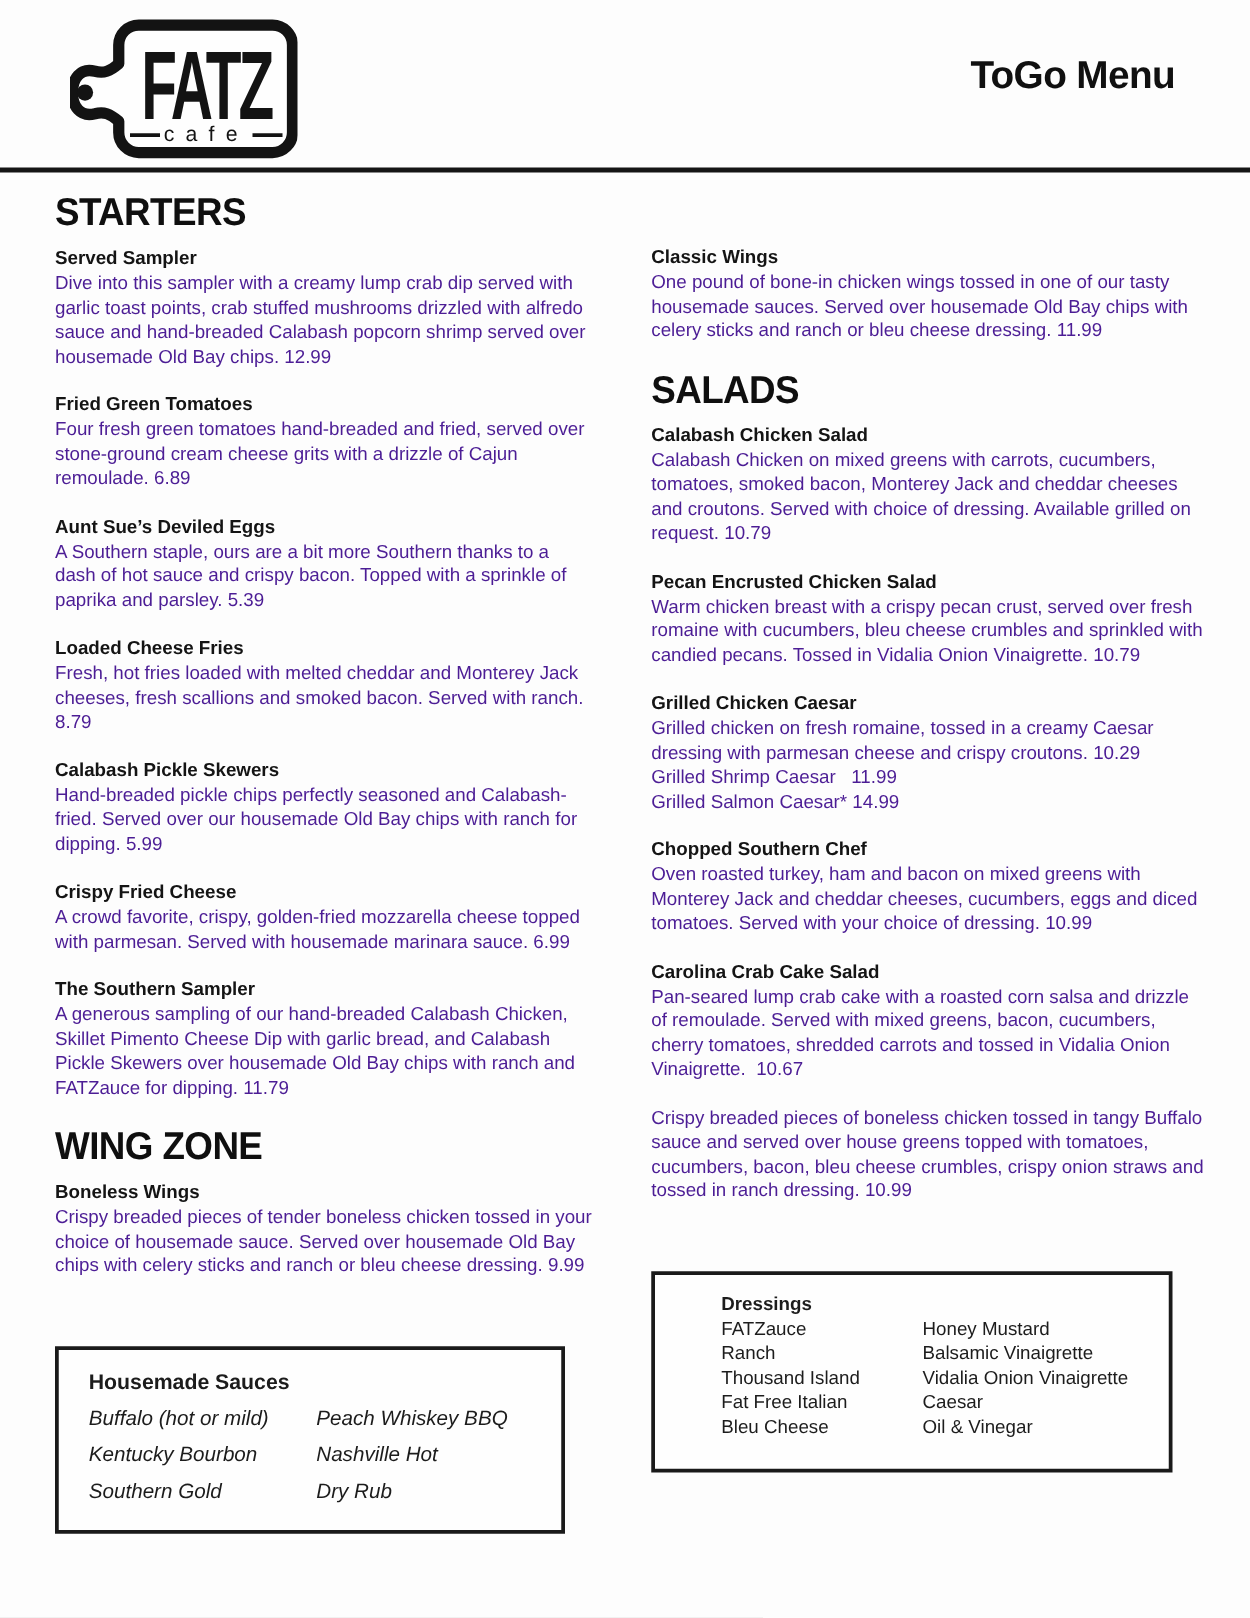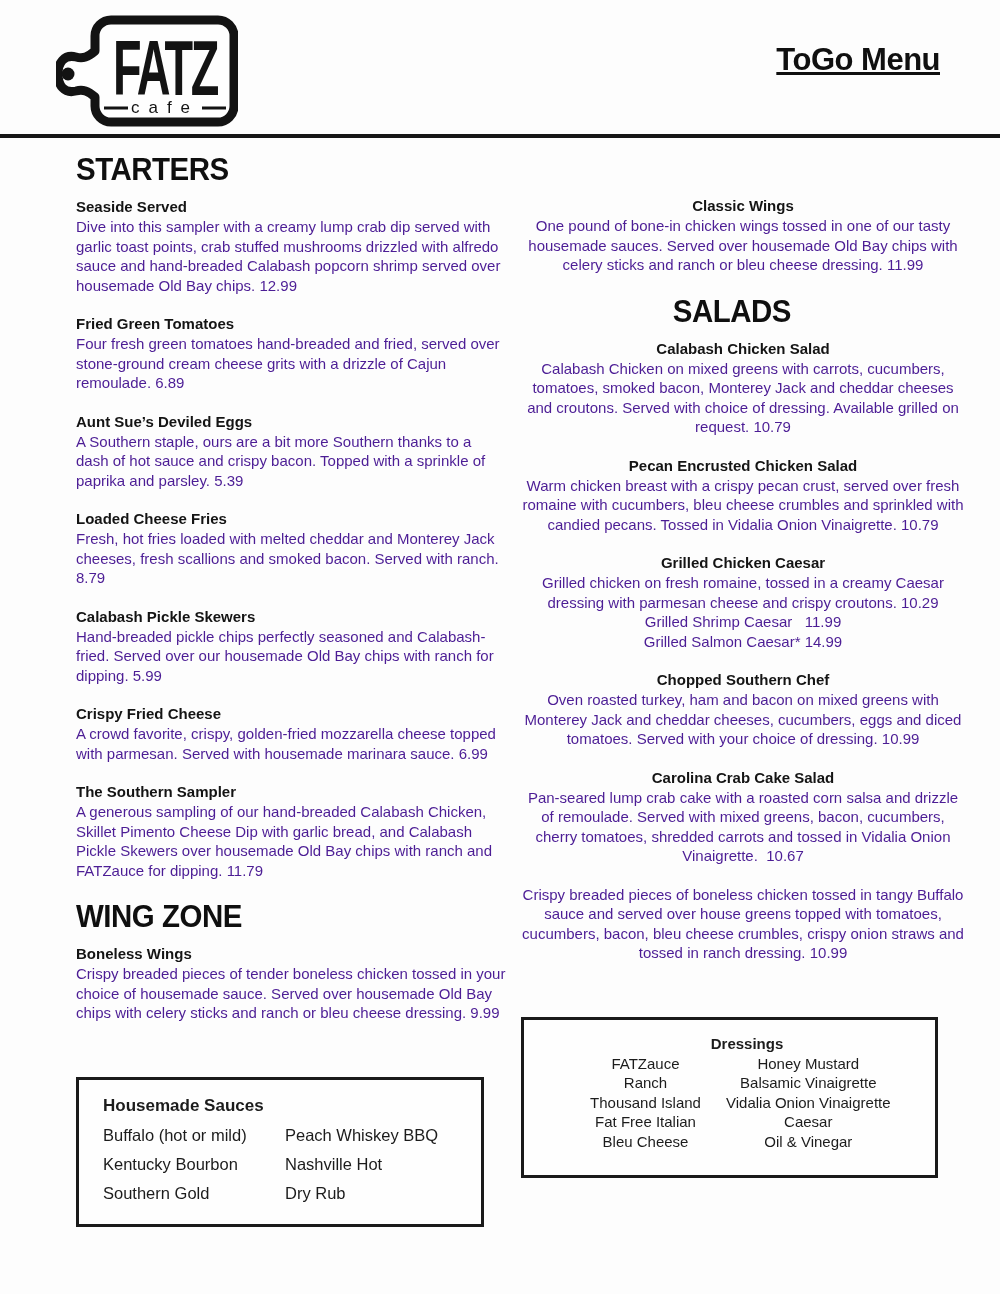--- a/index.html
+++ b/index.html
@@ -16,54 +16,53 @@
   }
   .logo-svg { position: absolute; left: 56px; top: 14px; }
   .page-title {
     position: absolute;
     top: 42px;
     right: 60px;
     font-size: 31px;
     font-weight: 800;
     letter-spacing: -0.5px;
     color: #101010;
-    text-decoration: underline;
   }
   .divider {
     position: absolute;
     top: 134px;
     left: 0;
     width: 1000px;
     height: 4px;
     background: #161616;
   }
   .col { position: absolute; }
-  .col-left  { left: 76px;  top: 152px; width: 430px; }
-  .col-right { left: 521px; top: 196px; width: 444px; text-align: center; }
+  .col-left  { left: 44px;  top: 152px; width: 430px; }
+  .col-right { left: 521px; top: 196px; width: 444px; }
   .section-heading {
     font-size: 31px;
     font-weight: 800;
     letter-spacing: -0.5px;
     line-height: 36px;
     color: #0f0f0f;
     margin: 0 0 9px 0;
     transform: scaleX(0.95);
     transform-origin: left center;
   }
   .section-heading.mt { margin-top: 7px; }
   .menu-item { margin-bottom: 19px; }
   .item-name { font-size: 15px; font-weight: 700; line-height: 20px; color: #141414; }
   .item-desc { font-size: 15px; line-height: 19.5px; white-space: pre-wrap; color: #4c1d95; }
   .info-box { border: 3px solid #1a1a1a; background: #fefefe; }
   .sauce-box { margin-top: 54px; width: 408px; padding: 13px 6px 16px 24px; }
   .sauce-box .box-heading { font-size: 17px; font-weight: 700; line-height: 26px; margin-bottom: 2px; }
   .sauce-cols { display: flex; }
   .sauce-cols .box-col1 { width: 182px; }
-  .sauce-cols .box-item { font-size: 16.5px; line-height: 29px; }
-  .dressing-box { margin-top: 54px; width: 417px; padding: 14px 6px 24px 41px; }
+  .sauce-cols .box-item { font-size: 16.5px; line-height: 29px; font-style: italic; }
+  .dressing-box { margin-top: 54px; width: 417px; padding: 14px 6px 24px 53px; }
   .dressing-box .box-heading { font-size: 15px; font-weight: 700; line-height: 20px; }
   .dressing-cols { display: flex; }
   .dressing-cols .box-col1 { width: 161px; }
   .dressing-cols .box-item { font-size: 15px; line-height: 19.6px; }
 </style>
 </head>
 <body>
 
 <div class="page">
 
@@ -76,21 +75,21 @@
     <text x="109" y="99" text-anchor="middle" font-size="17" letter-spacing="9" fill="#131313">cafe</text>
   </svg>
 
   <div class="page-title">ToGo Menu</div>
   <div class="divider"></div>
 
   <div class="col col-left">
     <h2 class="section-heading">STARTERS</h2>
 
     <div class="menu-item">
-      <div class="item-name">Seaside Served</div>
+      <div class="item-name">Served Sampler</div>
       <div class="item-desc">Dive into this sampler with a creamy lump crab dip served with garlic toast points, crab stuffed mushrooms drizzled with alfredo sauce and hand-breaded Calabash popcorn shrimp served over housemade Old Bay chips. 12.99</div>
     </div>
     <div class="menu-item">
       <div class="item-name">Fried Green Tomatoes</div>
       <div class="item-desc">Four fresh green tomatoes hand-breaded and fried, served over stone-ground cream cheese grits with a drizzle of Cajun remoulade. 6.89</div>
     </div>
     <div class="menu-item">
       <div class="item-name">Aunt Sue’s Deviled Eggs</div>
       <div class="item-desc">A Southern staple, ours are a bit more Southern thanks to a dash of hot sauce and crispy bacon. Topped with a sprinkle of paprika and parsley. 5.39</div>
     </div>

